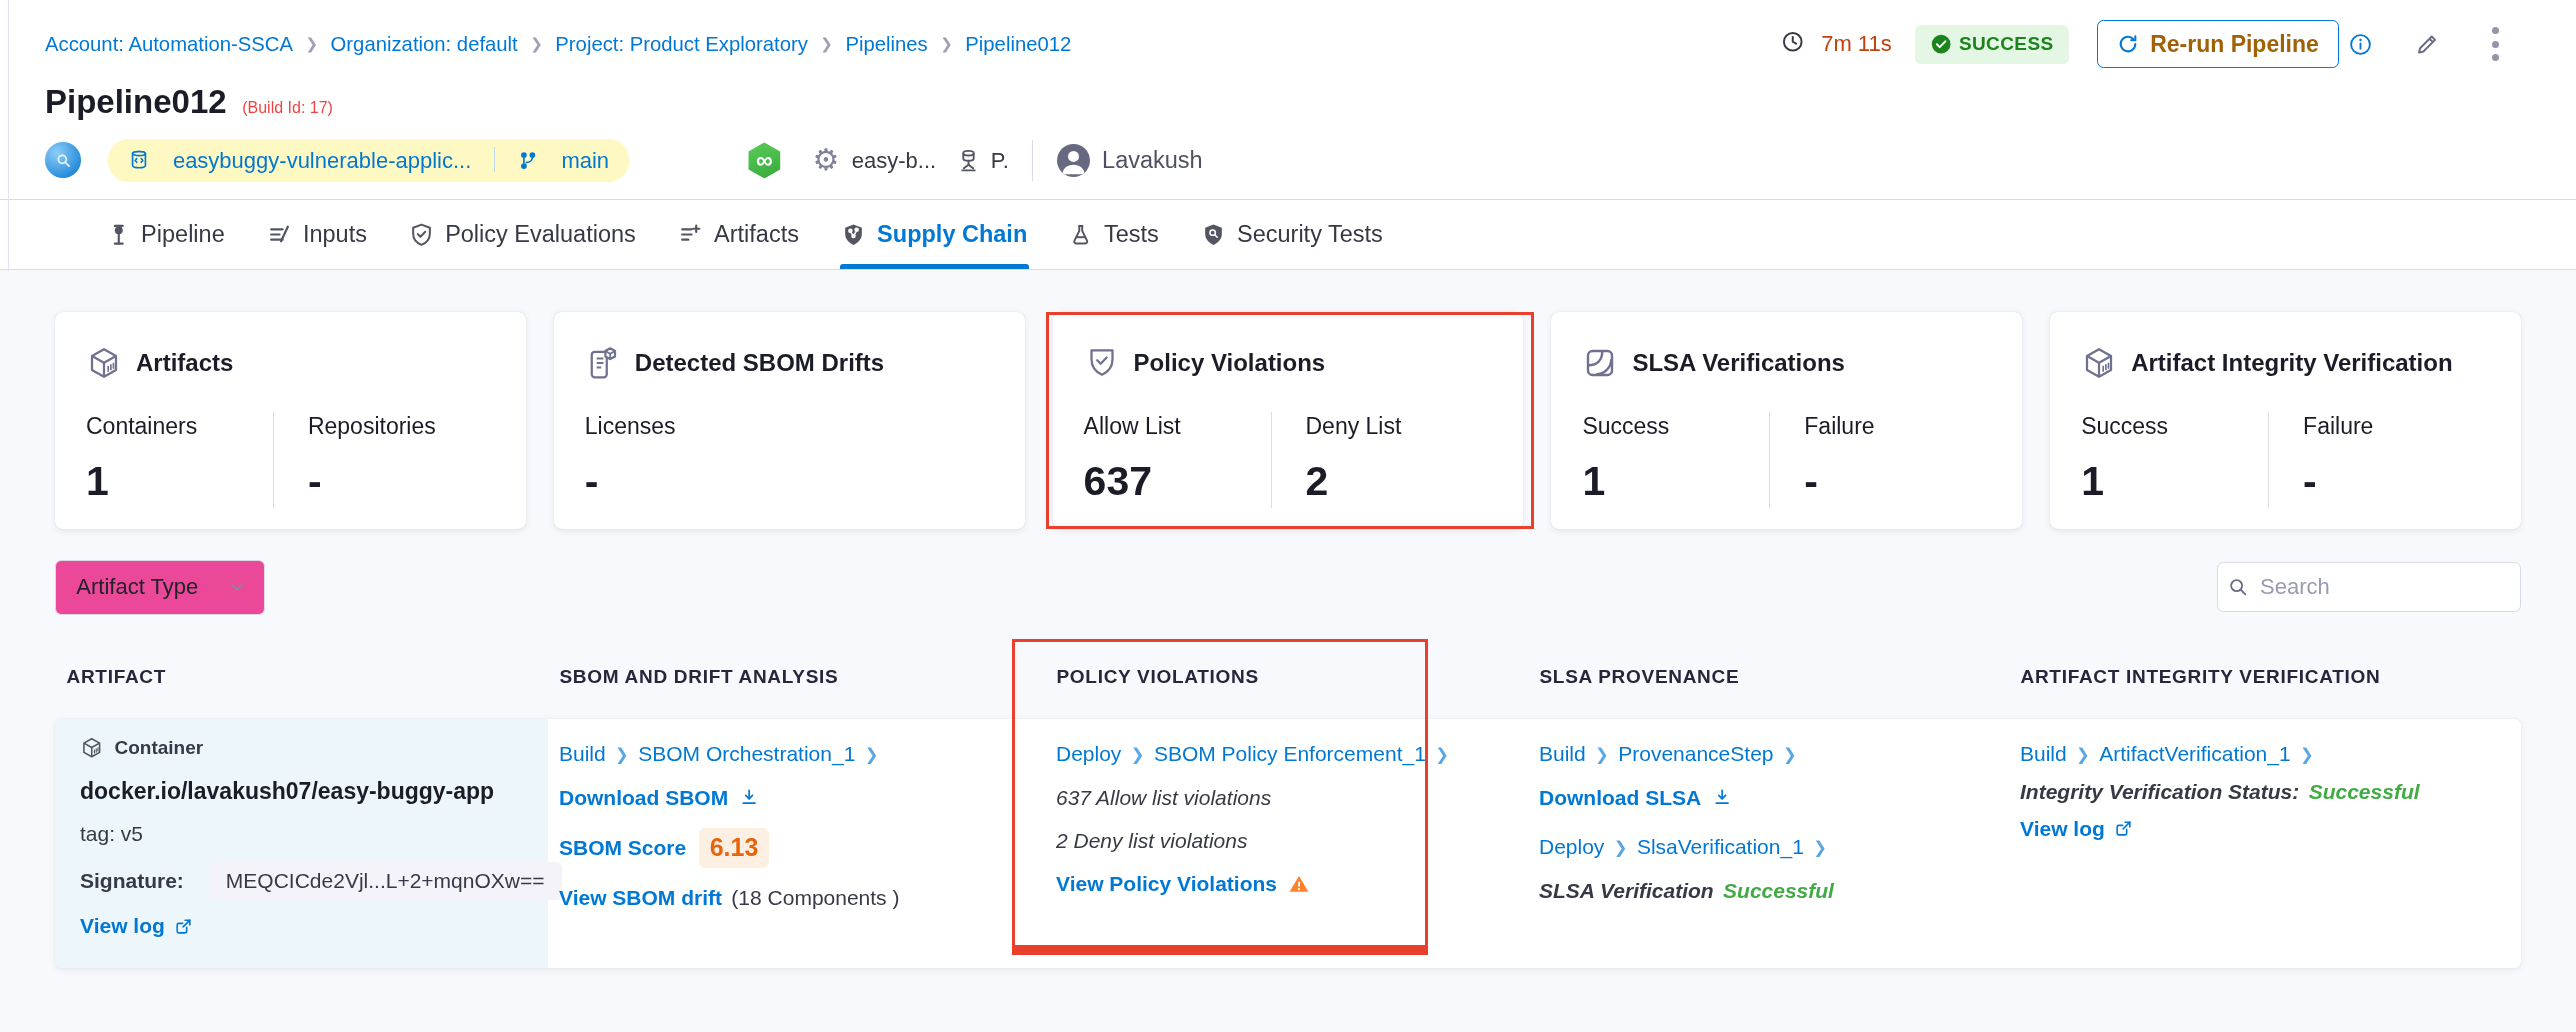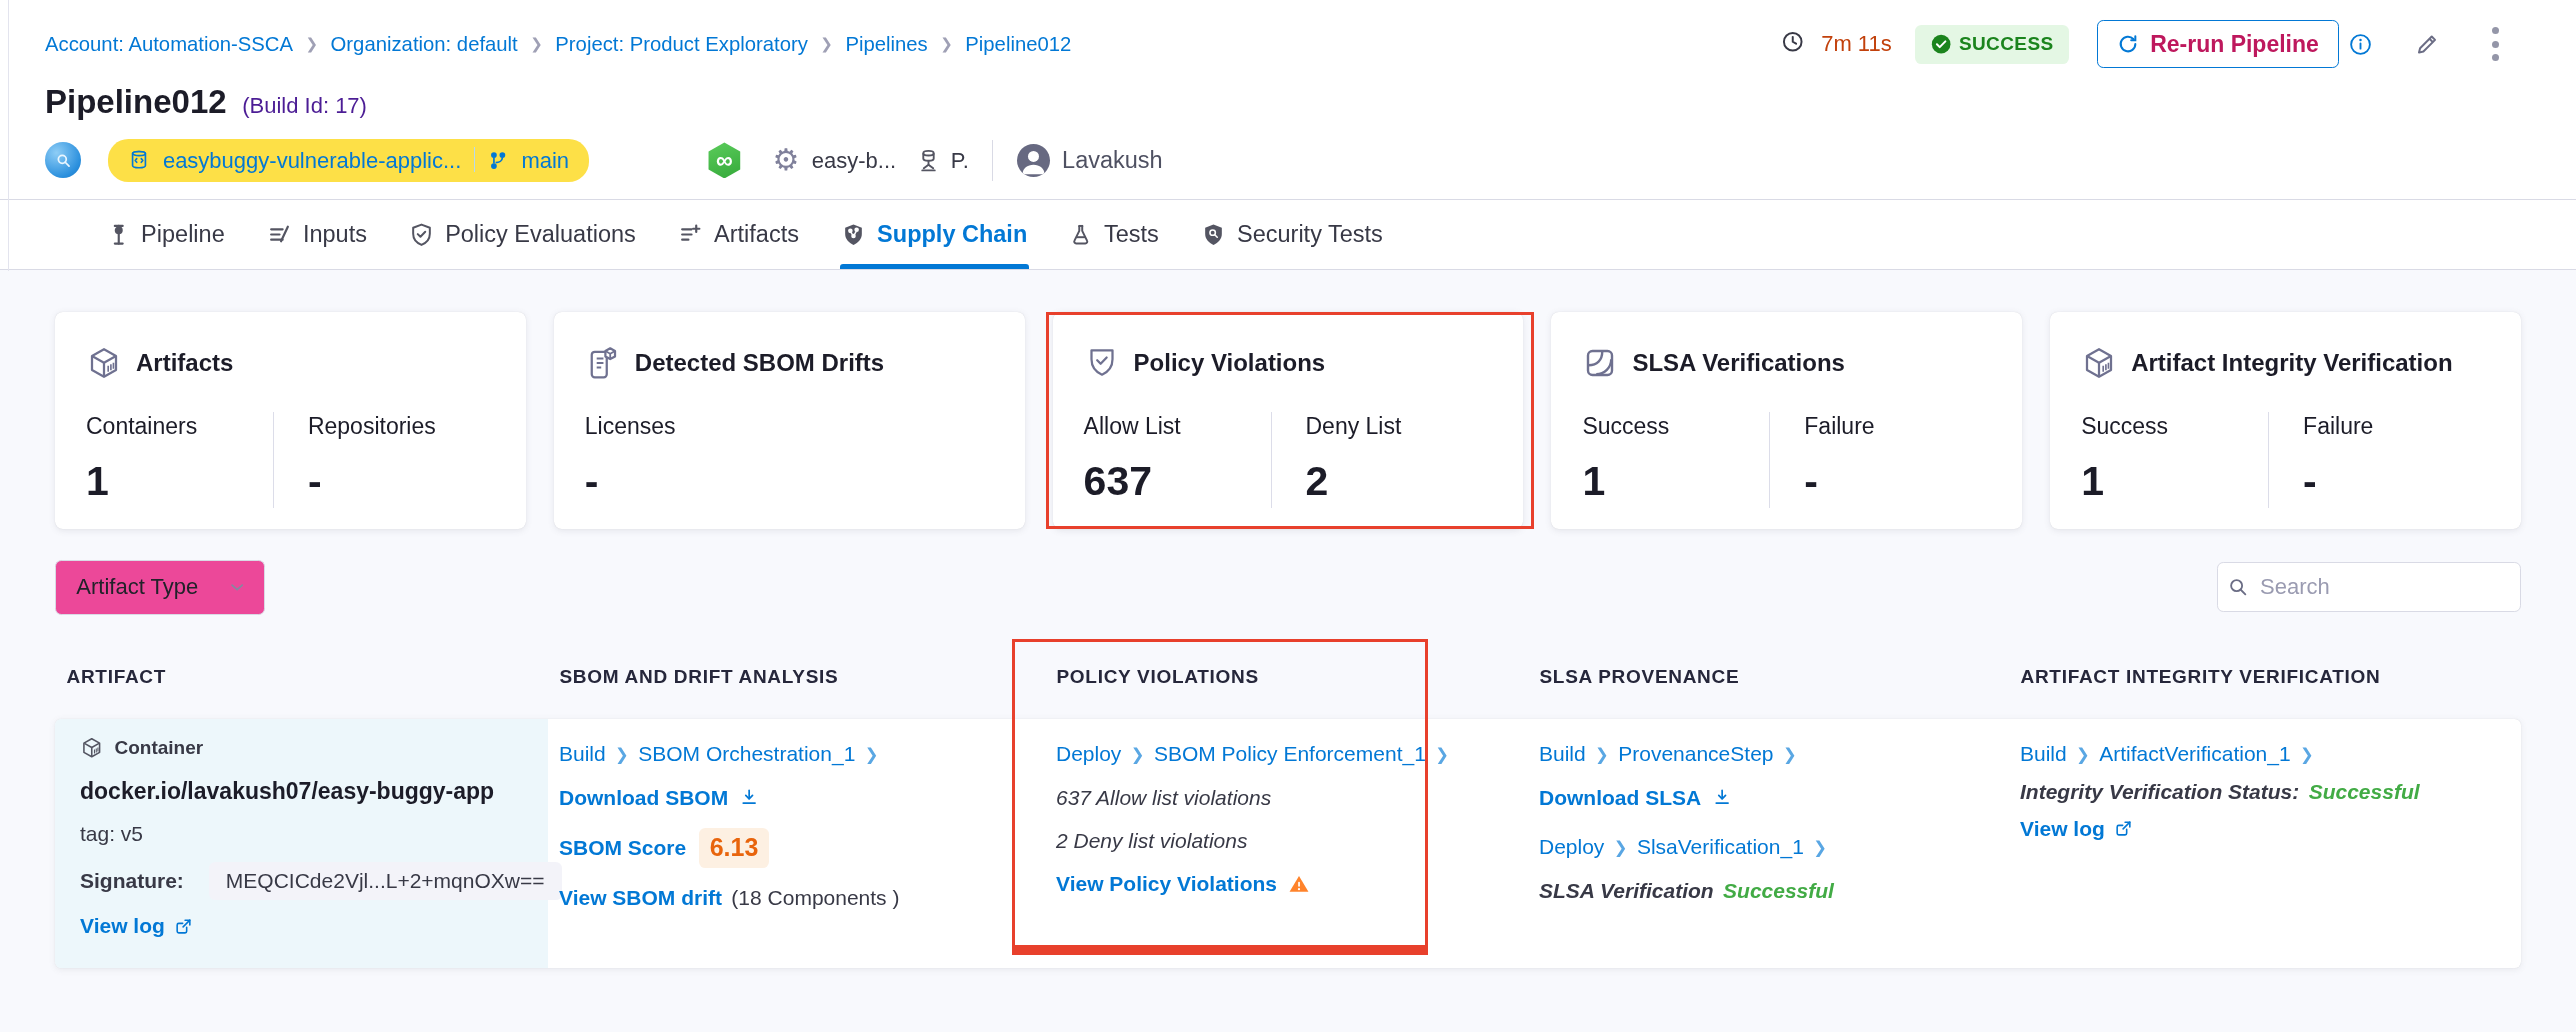--- a/index.html
+++ b/index.html
@@ -22,37 +22,37 @@
   .crumbs { display: flex; align-items: center; font-size: 20.3px; }
   .crumb { color: #0278d5; cursor: pointer; white-space: nowrap; }
   .crumb-sep { color: #9fa0b5; font-size: 15px; margin: 0 12.5px; }
   .crumb-sep::before { content: "\276F"; }
   .hdr-right { margin-left: auto; display: flex; align-items: center; }
   .duration { display: flex; align-items: flex-start; gap: 17px; font-size: 22px; color: #c2410c; }
   .badge-success { margin-left: 23.5px; display: flex; align-items: center; gap: 7.8px;
     background: #e4f7e4; color: #1b841d; font-weight: 700; font-size: 19px; letter-spacing: 0.4px;
     padding: 7.8px 15.6px; border-radius: 6.3px; }
   .btn-rerun { margin-left: 28px; display: flex; align-items: center; gap: 11px;
-    border: 1.6px solid #0278d5; color: #be185d; background: #fff; font-weight: 600; font-size: 23px;
+    border: 1.6px solid #0278d5; color: #a16207; background: #fff; font-weight: 600; font-size: 23px;
     padding: 9.4px 19px; border-radius: 6.3px; cursor: pointer; font-family: inherit; }
   .ico-info { margin-left: 9.4px; cursor: pointer; }
   .ico-pencil { margin-left: 41px; cursor: pointer; }
   .kebab { margin-left: 48px; display: flex; flex-direction: column; gap: 6.3px; cursor: pointer; padding: 3.1px; }
   .kebab i { width: 7px; height: 7px; border-radius: 50%; background: #9496a8; }
 
   .title-row { display: flex; align-items: baseline; gap: 15.6px; margin-top: 12.5px; padding-left: 0; }
   .page-title { font-size: 33px; font-weight: 700; color: #1c1c28; }
-  .build-id { font-size: 22px; color: #4c1d95; }
+  .build-id { font-size: 16px; color: #ef4444; }
 
   .meta-row { display: flex; align-items: center; margin-top: 17px; }
   .orb { width: 36px; height: 36px; border-radius: 50%;
     background: radial-gradient(circle at 32% 30%, #8ecdf6, #2a8fdd 70%, #1b74c0);
     display: flex; align-items: center; justify-content: center; }
-  .repo-pill { margin-left: 26.6px; display: flex; gap: 13px;
-    background: #fde047; border-radius: 20.3px; padding: 7.8px 20.3px; cursor: pointer; }
+  .repo-pill { margin-left: 26.6px; display: flex; gap: 23px;
+    background: #fef9c3; border-radius: 20.3px; padding: 7.8px 20.3px; cursor: pointer; }
   .repo-pill .txt { color: #0278d5; font-size: 22px; }
   .pill-div { width: 0.8px; height: 25px; background: #b9d9ec; }
   .trigger-grp { margin-left: 117px; display: flex; align-items: center; }
   .hex { width: 36px; height: 36px; display: flex; align-items: center; justify-content: center;
     background: linear-gradient(160deg, #5ccd5c, #35a93a);
     clip-path: polygon(50% 0, 94% 25%, 94% 75%, 50% 100%, 6% 75%, 6% 25%);
     color: #fff; font-size: 23.5px; font-weight: 700; }
   .gear { margin-left: 30px; font-size: 30px; color: #80819b; line-height: 1; }
   .trig-txt { margin-left: 12.5px; font-size: 22px; color: #383946; }
   .db-ic { margin-left: 20.3px; }

